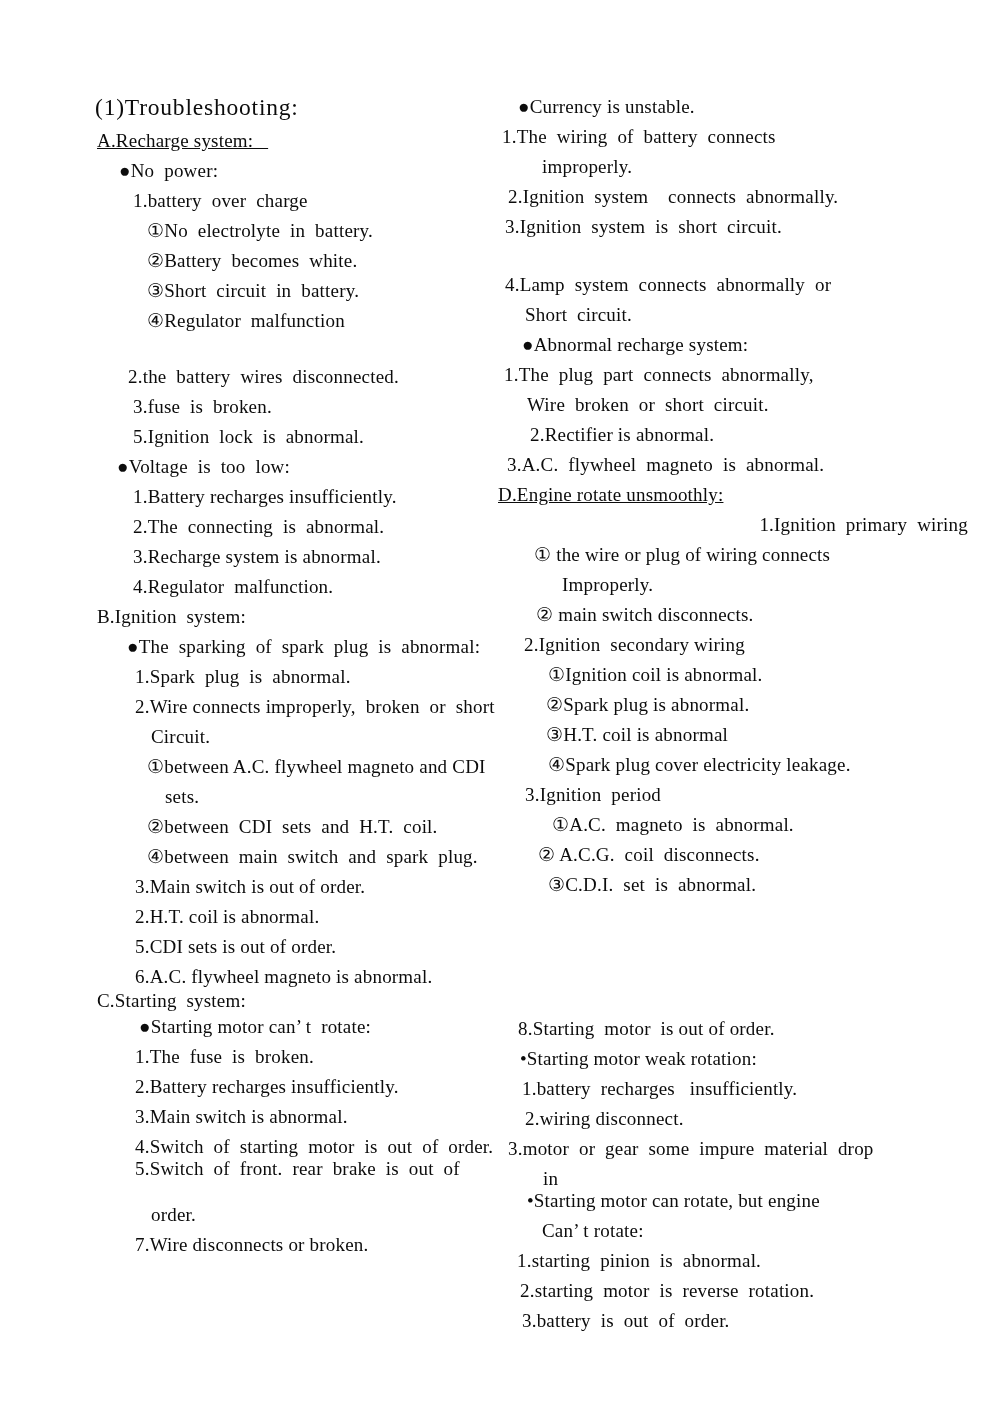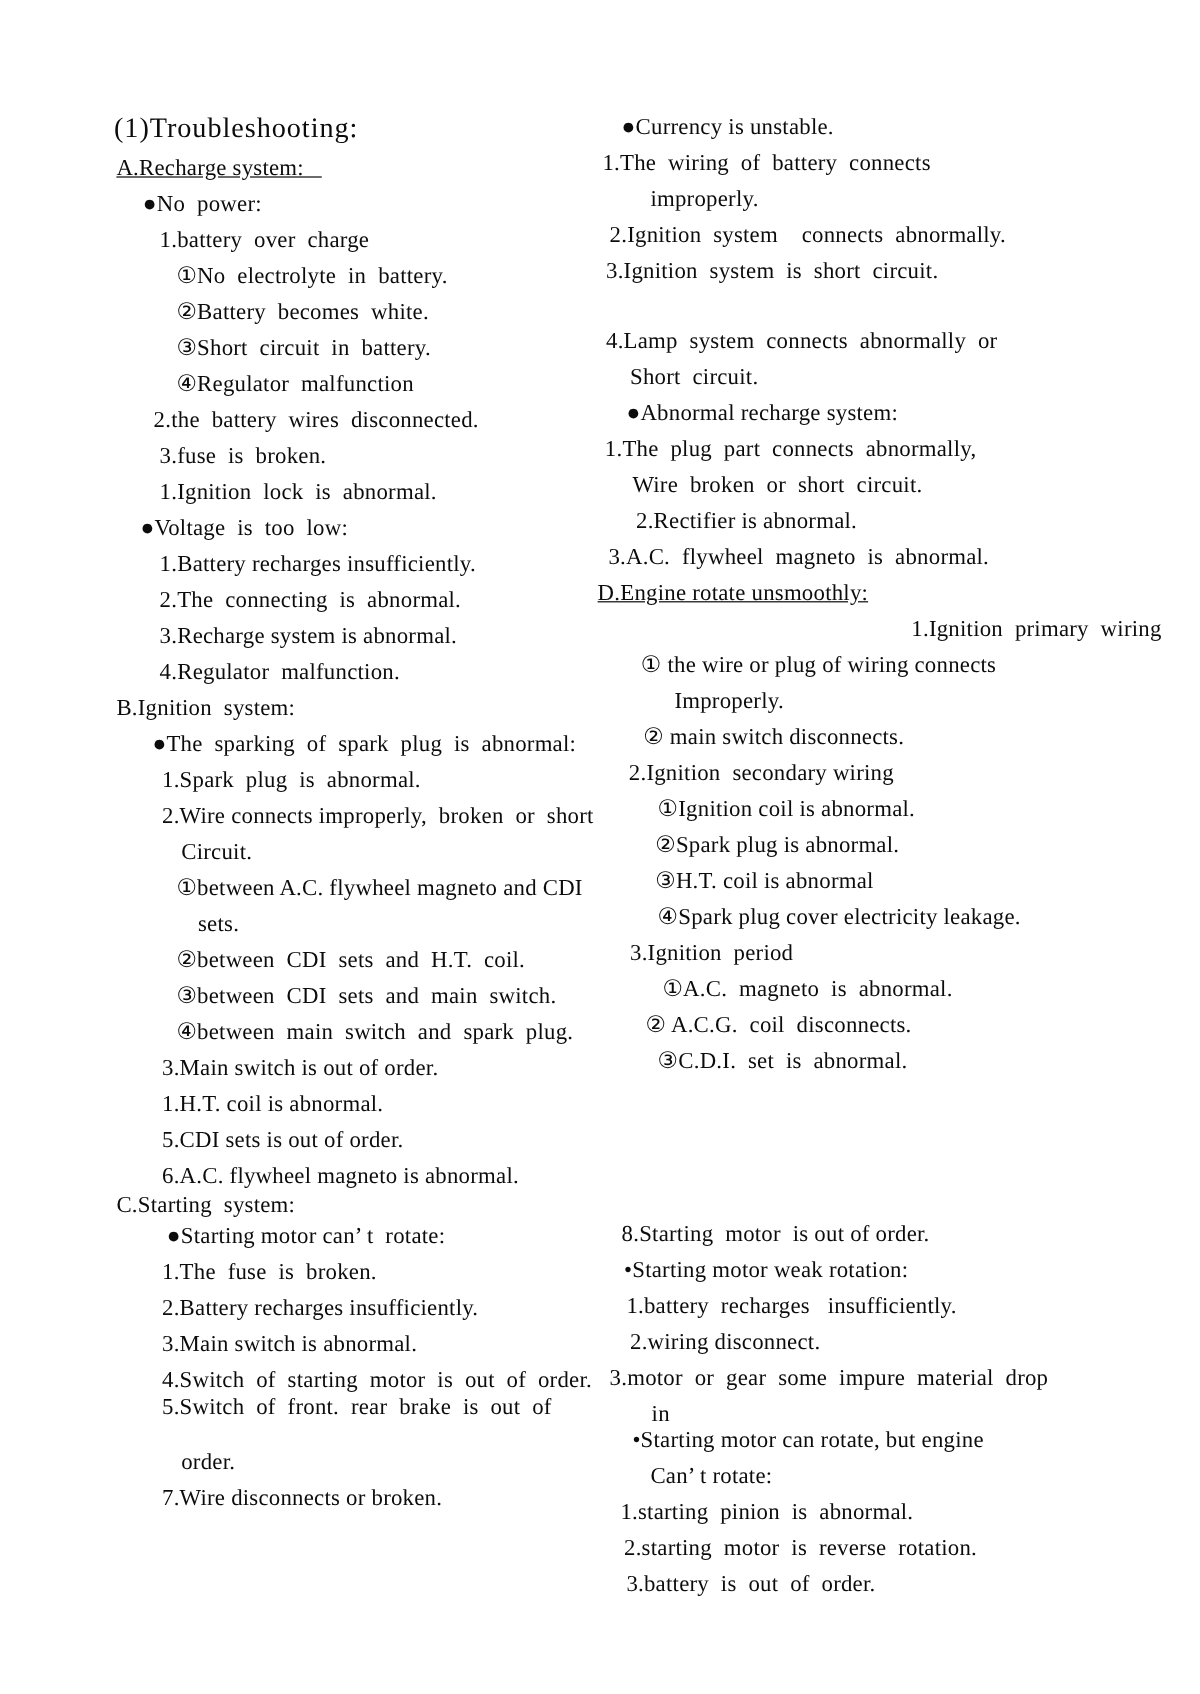--- a/index.html
+++ b/index.html
@@ -51,40 +51,39 @@
 <div class="page">
   <div class="column" id="left-col">
       <div class="line title" style="padding-left: 0px;">(1)Troubleshooting:</div>
       <div class="line underline" style="padding-left: 2px;">A.Recharge system:   </div>
       <div class="line" style="padding-left: 24px;">●No  power:</div>
       <div class="line" style="padding-left: 38px;">1.battery  over  charge</div>
       <div class="line" style="padding-left: 52px;">①No  electrolyte  in  battery.</div>
       <div class="line" style="padding-left: 52px;">②Battery  becomes  white.</div>
       <div class="line" style="padding-left: 52px;">③Short  circuit  in  battery.</div>
       <div class="line" style="padding-left: 52px;">④Regulator  malfunction</div>
-      <div class="line" style="padding-left: 33px;">2.the  battery  wires  disconnected.</div>
+      <div class="line" style="padding-left: 33px; margin-top: 26px;">2.the  battery  wires  disconnected.</div>
       <div class="line" style="padding-left: 38px;">3.fuse  is  broken.</div>
-      <div class="line" style="padding-left: 38px;">1.Ignition  lock  is  abnormal.</div>
+      <div class="line" style="padding-left: 38px;">5.Ignition  lock  is  abnormal.</div>
       <div class="line" style="padding-left: 22px;">●Voltage  is  too  low:</div>
       <div class="line" style="padding-left: 38px;">1.Battery recharges insufficiently.</div>
       <div class="line" style="padding-left: 38px;">2.The  connecting  is  abnormal.</div>
       <div class="line" style="padding-left: 38px;">3.Recharge system is abnormal.</div>
       <div class="line" style="padding-left: 38px;">4.Regulator  malfunction.</div>
       <div class="line" style="padding-left: 2px;">B.Ignition  system:</div>
       <div class="line" style="padding-left: 32px; font-family: Liberation Serif, serif;">●The  sparking  of  spark  plug  is  abnormal:</div>
       <div class="line" style="padding-left: 40px;">1.Spark  plug  is  abnormal.</div>
       <div class="line" style="padding-left: 40px;">2.Wire connects improperly,  broken  or  short</div>
       <div class="line" style="padding-left: 56px;">Circuit.</div>
       <div class="line" style="padding-left: 52px;">①between A.C. flywheel magneto and CDI</div>
       <div class="line" style="padding-left: 70px;">sets.</div>
       <div class="line" style="padding-left: 52px;">②between  CDI  sets  and  H.T.  coil.</div>
-      <div class="line" style="padding-left: 52px;">③between  CDI  sets  and  main  switch.</div>
       <div class="line" style="padding-left: 52px;">④between  main  switch  and  spark  plug.</div>
       <div class="line" style="padding-left: 40px;">3.Main switch is out of order.</div>
-      <div class="line" style="padding-left: 40px;">1.H.T. coil is abnormal.</div>
+      <div class="line" style="padding-left: 40px;">2.H.T. coil is abnormal.</div>
       <div class="line" style="padding-left: 40px;">5.CDI sets is out of order.</div>
       <div class="line" style="padding-left: 40px;">6.A.C. flywheel magneto is abnormal.</div>
       <div class="line" style="padding-left: 2px; margin-top: -6px;">C.Starting  system:</div>
       <div class="line" style="padding-left: 44px; margin-top: -4px;">●Starting motor can’ t  rotate:</div>
       <div class="line" style="padding-left: 40px;">1.The  fuse  is  broken.</div>
       <div class="line" style="padding-left: 40px;">2.Battery recharges insufficiently.</div>
       <div class="line" style="padding-left: 40px;">3.Main switch is abnormal.</div>
       <div class="line" style="padding-left: 40px;">4.Switch  of  starting  motor  is  out  of  order.</div>
       <div class="line" style="padding-left: 40px; margin-top: -8px;">5.Switch  of  front.  rear  brake  is  out  of</div>
       <div class="line" style="padding-left: 56px; margin-top: 16px;">order.</div>

